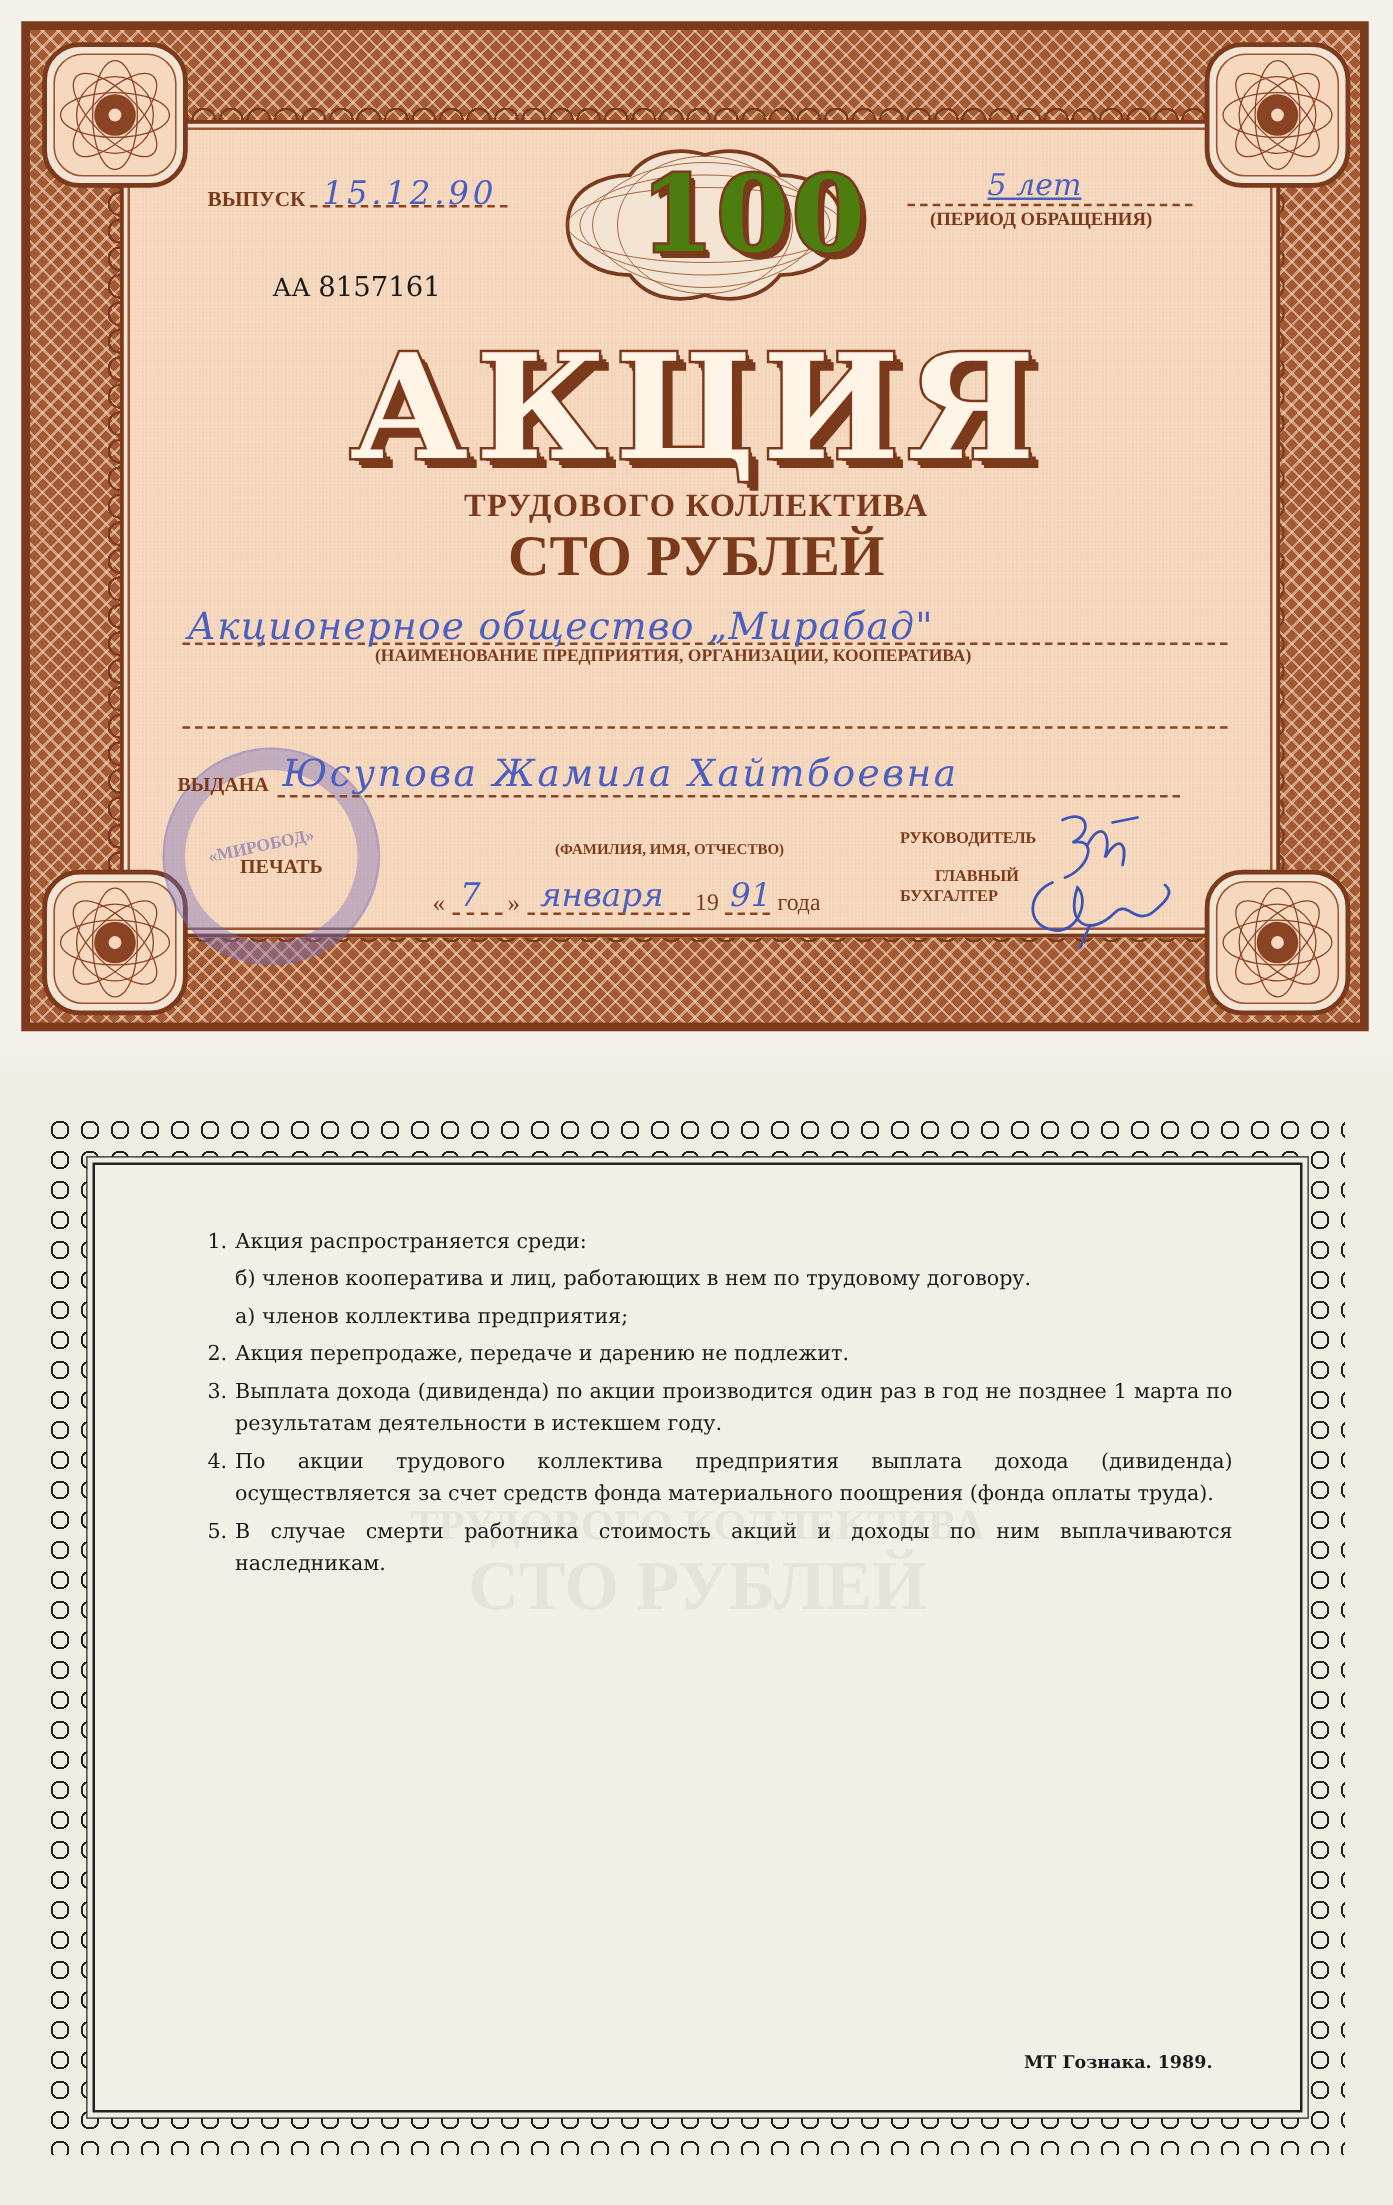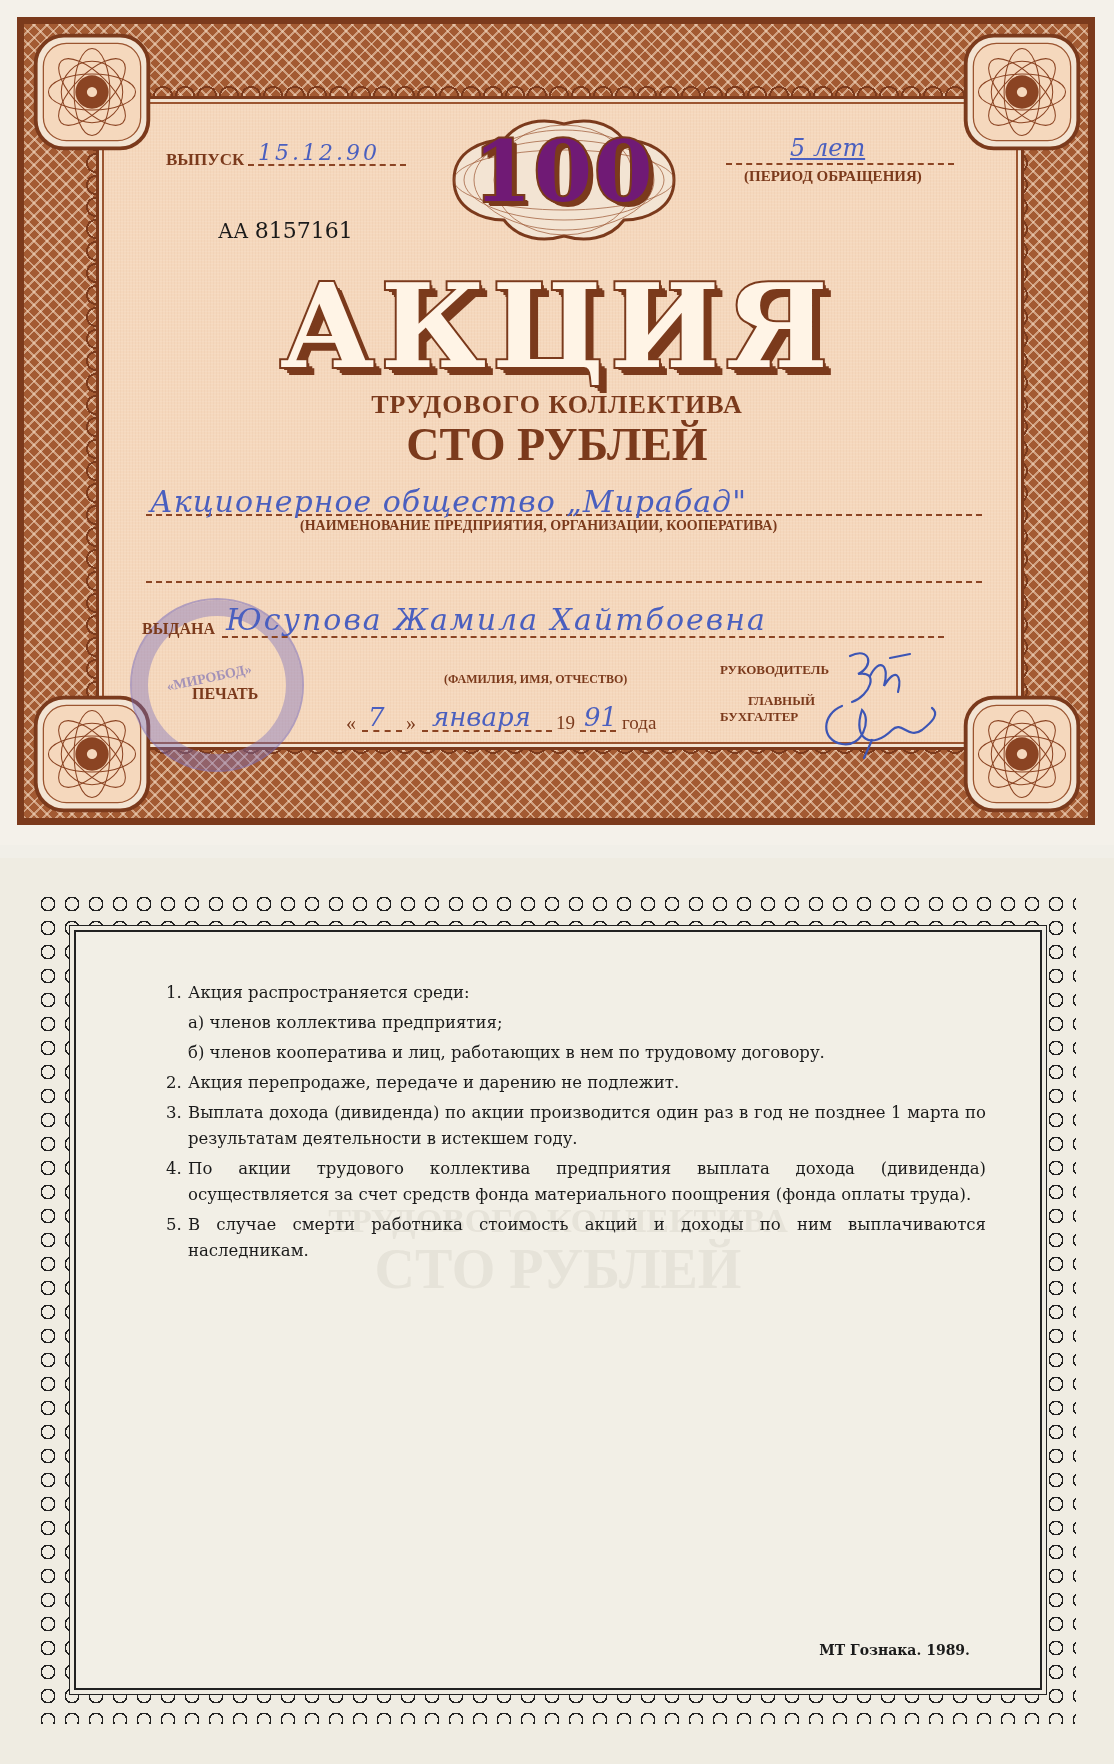--- a/index.html
+++ b/index.html
@@ -22,21 +22,21 @@
       repeating-linear-gradient(0deg, rgba(255,255,255,.08) 0 1px, transparent 1px 3px),
       repeating-linear-gradient(90deg, rgba(190,120,80,.06) 0 1px, transparent 1px 3px),
       #f5d8bd;
     border:3px solid #7b3a1c; box-shadow: inset 0 0 0 3px #f3e4d3, inset 0 0 0 5px #9b5530; }
 
   .rosette { position:absolute; width:128px; height:128px; }
   .rosette svg { width:100%; height:100%; }
 
   .medallion { position:absolute; left:434px; top:110px; width:260px; height:140px; }
   .medallion svg { position:absolute; left:0; top:0; width:100%; height:100%; }
-  .denom { position:absolute; left:0; right:0; top:20px; text-align:center; font-family:"DejaVu Serif", serif; font-weight:bold; font-size:84px; letter-spacing:2px; color:#701a75;
+  .denom { position:absolute; left:0; right:0; top:20px; text-align:right; font-family:"DejaVu Serif", serif; font-weight:bold; font-size:84px; letter-spacing:2px; color:#4d7c0f;
     -webkit-text-stroke:4px #7b3a1c; paint-order:stroke fill;
     text-shadow: 4px 4px 0 #7b3a1c, 5px 5px 0 #7b3a1c; line-height:1; }
 
   .lbl { position:absolute; color:#7b3a1c; font-family:"Liberation Serif", serif; font-weight:bold; }
   .hand { position:absolute; color:#4a5fbf; font-family:"DejaVu Serif", serif; font-style:italic; }
   .dash { position:absolute; border-bottom:2px dashed #8b4423; height:0; }
 
   .title-main { position:absolute; left:0; right:0; top:268px; text-align:center;
     font-family:"DejaVu Serif", serif; font-weight:bold; font-size:116px; letter-spacing:6px; line-height:1;
     color:#fff4e6; -webkit-text-stroke:4px #7b3a1c; paint-order:stroke fill;
@@ -145,21 +145,21 @@
           <ellipse cx="130" cy="70" rx="90" ry="50"></ellipse>
           <ellipse cx="130" cy="70" rx="70" ry="55"></ellipse>
           <ellipse cx="130" cy="70" rx="110" ry="30"></ellipse>
       </g>
     </svg>
     <div class="denom">100</div>
   </div>
 
   <div class="lbl" style="left:166px; top:150px; font-size:17px;">ВЫПУСК</div>
   <div class="dash" style="left:248px; top:164px; width:158px;"></div>
-  <div class="hand" style="left:258px; top:140px; font-size:22px; letter-spacing:3px;">15.12.90</div>
+  <div class="hand" style="left:258px; top:140px; font-size:26px; letter-spacing:3px;">15.12.90</div>
 
   <div class="dash" style="left:726px; top:163px; width:228px;"></div>
   <div class="hand" style="left:790px; top:134px; font-size:24px;text-decoration:underline;">5 лет</div>
   <div class="lbl" style="left:744px; top:168px; font-size:15px;">(ПЕРИОД ОБРАЩЕНИЯ)</div>
 
   <div style="position:absolute; left:218px; top:218px; font-family:'DejaVu Serif', serif; font-size:20px; color:#1b1b1b;">
     <span>АА</span>
     <span style="font-size:22px;">8157161</span>
   </div>
 
@@ -211,24 +211,24 @@
   <div class="back-inner">
     <div class="ghost" style="top:270px; font-size:34px;">ТРУДОВОГО КОЛЛЕКТИВА</div>
     <div class="ghost" style="top:305px; font-size:56px;">СТО РУБЛЕЙ</div>
 
     <div class="rules">
       <div class="rule">
           <span class="num">1.</span>
           <span class="txt">Акция распространяется среди:</span>
         </div>
       <div class="rule sub">
+          <span class="txt">б) членов кооператива и лиц, работающих в нем по трудовому договору.</span>
+        </div>
+      <div class="rule sub">
           <span class="txt">а) членов коллектива предприятия;</span>
-        </div>
-      <div class="rule sub">
-          <span class="txt">б) членов кооператива и лиц, работающих в нем по трудовому договору.</span>
         </div>
       <div class="rule">
           <span class="num">2.</span>
           <span class="txt">Акция перепродаже, передаче и дарению не подлежит.</span>
         </div>
       <div class="rule">
           <span class="num">3.</span>
           <span class="txt">Выплата дохода (дивиденда) по акции производится один раз в год не позднее 1 марта по результатам деятельности в истекшем году.</span>
         </div>
       <div class="rule">

